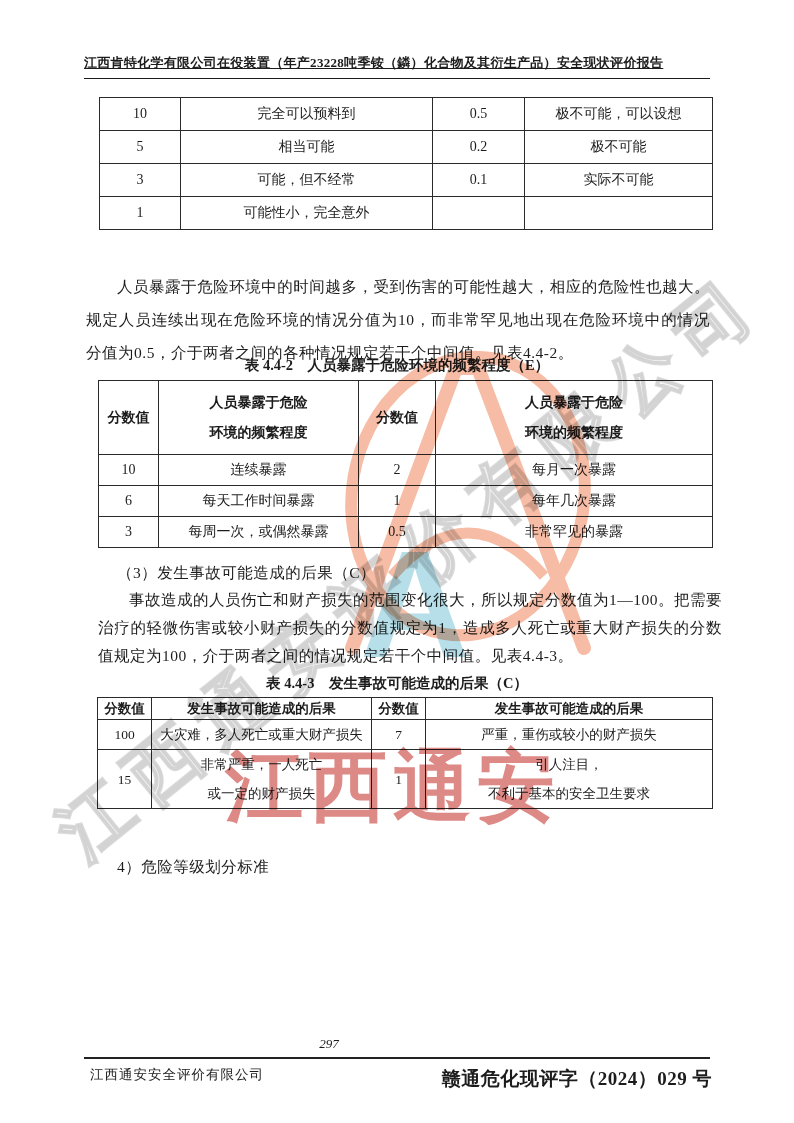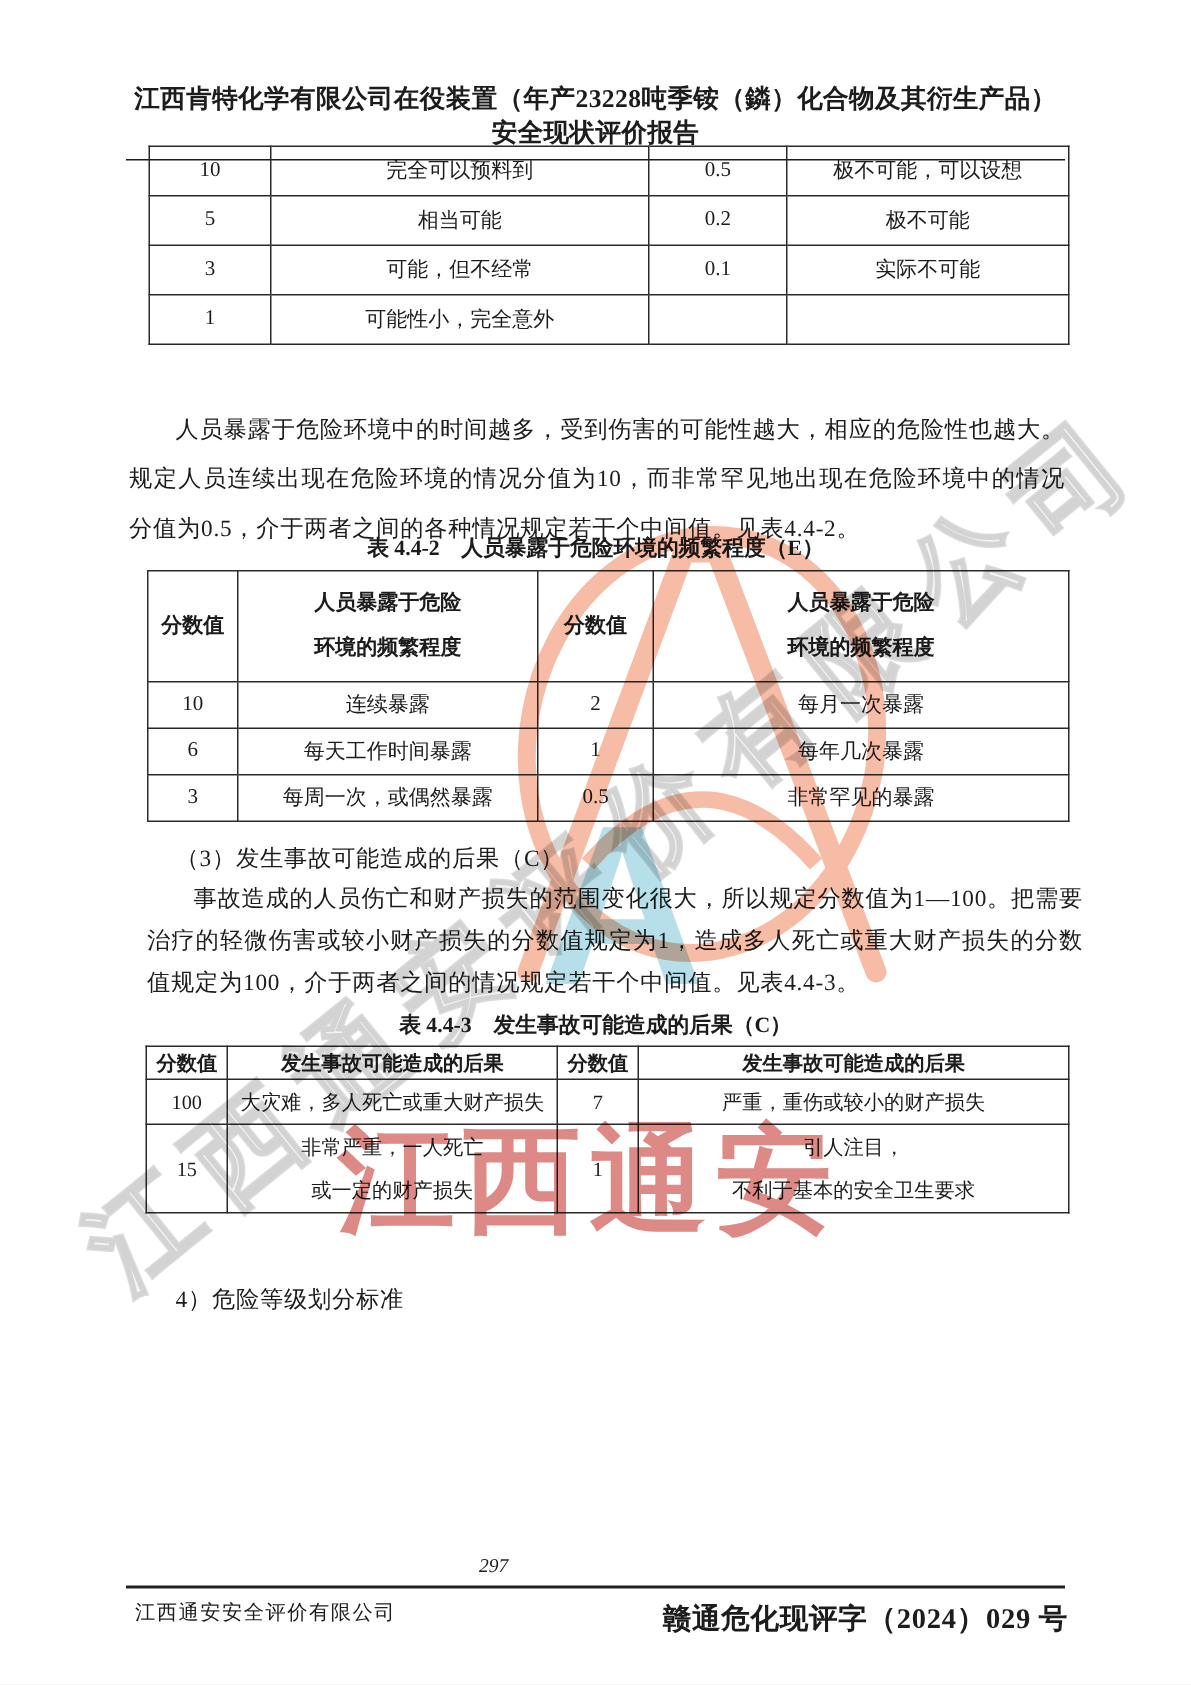--- a/index.html
+++ b/index.html
@@ -7,23 +7,24 @@
     position:relative; width:794px; height:1123px; margin:0 auto;
     background:#ffffff; overflow:hidden;
     font-family:"Liberation Serif","DejaVu Serif",serif;
     color:#1c1c1c;
   }
   .content { position:absolute; inset:0; z-index:1; }
 
   
   .doc-header {
     position:absolute; top:54px; left:84px; width:626px;
-    text-align:center; font-size:17px; font-weight:bold;
+    font-size:13px; font-weight:bold;
     padding-bottom:6px; border-bottom:1.8px solid #1b1b1b;
     letter-spacing:0.3px;
+    text-decoration:underline;
   }
 
   
   table.doc-table { position:absolute; border-collapse:collapse; table-layout:fixed; }
   table.doc-table td, table.doc-table th {
     border:1.6px solid #2a2a2a; text-align:center; vertical-align:middle;
     padding:0 3px; white-space:pre-line; overflow:hidden;
   }
   #tbl-cont { top:97px; left:99px; width:613px; font-size:14px; }
   #tbl-cont td { height:32px; }

